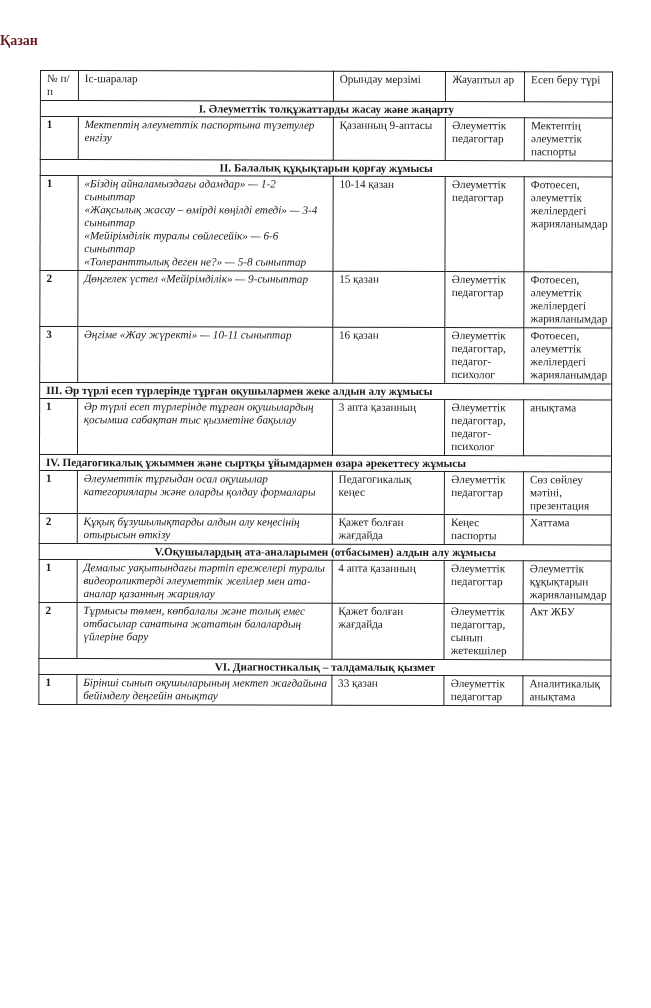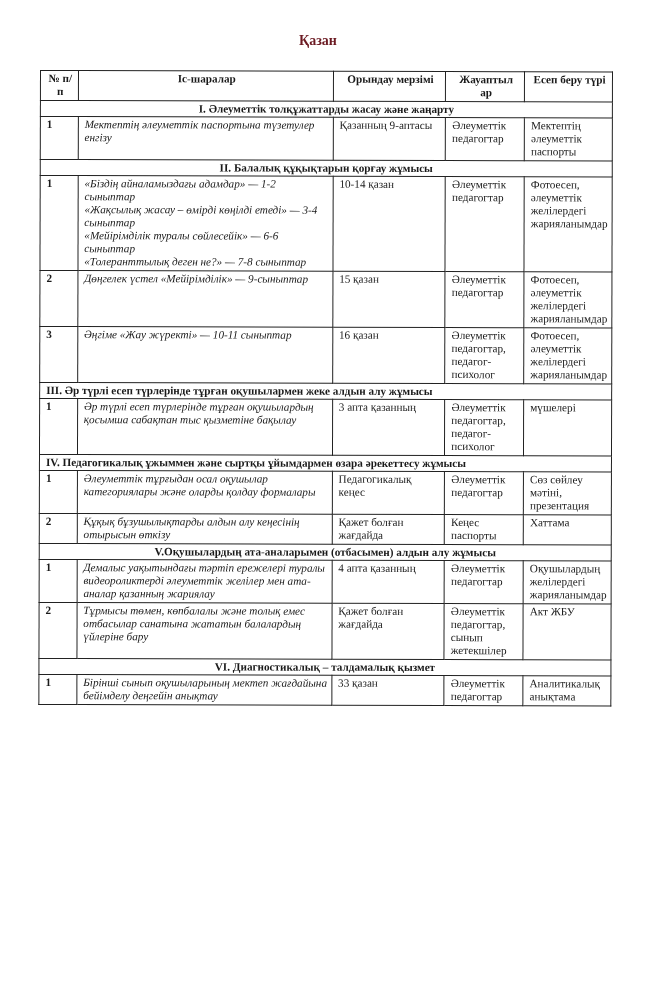--- a/index.html
+++ b/index.html
@@ -3,36 +3,36 @@
   <meta charset="utf-8">
   <style>
     html, body { margin: 0; padding: 0; background: #ffffff; }
     body {
       width: 651px; height: 1008px; position: relative; overflow: hidden;
       font-family: "Liberation Serif", "DejaVu Serif", serif;
       color: #1a1a1a;
     }
     .page-title {
       position: absolute; top: 33px; left: 0; width: 636px;
-      text-align: center; font-weight: bold; font-size: 14px;
+      text-align: left; font-weight: bold; font-size: 14px;
       color: #6b1a22;
     }
     table.plan {
       position: absolute; top: 70px; left: 40px;
       width: 573px; border-collapse: collapse;
       font-size: 11.2px; line-height: 13px;
       transform: rotate(0.15deg); transform-origin: left top;
     }
     table.plan td, table.plan th {
       border: 1px solid #222;
       vertical-align: top;
       padding: 1px 4px 2px 6px;
       text-align: left;
     }
-    table.plan th { font-weight: bold; text-align: center; }
+    table.plan th { font-weight: normal; }
     col.c-num { width: 38px; }
     col.c-act { width: 257px; }
     col.c-date { width: 113px; }
     col.c-resp { width: 79px; }
     col.c-rep { width: 86px; }
     td.num { font-weight: bold; }
     tr.section td {
       font-weight: bold; padding: 1px 6px;
     }
     tr.section td.center { text-align: center; }
@@ -76,21 +76,21 @@
       </tr>
       <tr class="section">
         <td colspan="5" class="center">ІІ. Балалық құқықтарын қорғау жұмысы</td>
       </tr>
       <tr>
         <td class="num">1</td>
         <td>
           <span class="line">«Біздің айналамыздағы адамдар» — 1-2 сыныптар</span>
           <span class="line">«Жақсылық жасау – өмірді көңілді етеді» — 3-4 сыныптар</span>
           <span class="line">«Мейірімділік туралы сөйлесейік» — 6-6 сыныптар</span>
-          <span class="line">«Толеранттылық деген не?» — 7-8 сыныптар</span>
+          <span class="line">«Толеранттылық деген не?» — 5-8 сыныптар</span>
         </td>
         <td>10-14 қазан</td>
         <td>Әлеуметтік педагогтар</td>
         <td>Фотоесеп, әлеуметтік желілердегі жарияланымдар</td>
       </tr>
       <tr>
         <td class="num">2</td>
         <td>
           <span class="line">Дөңгелек үстел «Мейірімділік» — 9-сыныптар</span>
         </td>
@@ -110,21 +110,21 @@
       <tr class="section">
         <td colspan="5" class="left">ІІІ. Әр түрлі есеп түрлерінде тұрған оқушылармен жеке алдын алу жұмысы</td>
       </tr>
       <tr>
         <td class="num">1</td>
         <td>
           <span class="line">Әр түрлі есеп түрлерінде тұрған оқушылардың қосымша сабақтан тыс қызметіне бақылау</span>
         </td>
         <td>3 апта қазанның</td>
         <td>Әлеуметтік педагогтар, педагог-психолог</td>
-        <td>мүшелері</td>
+        <td>анықтама</td>
       </tr>
       <tr class="section">
         <td colspan="5" class="left">IV. Педагогикалық ұжыммен және сыртқы ұйымдармен өзара әрекеттесу жұмысы</td>
       </tr>
       <tr>
         <td class="num">1</td>
         <td>
           <span class="line">Әлеуметтік тұрғыдан осал оқушылар категориялары және оларды қолдау формалары</span>
         </td>
         <td>Педагогикалық кеңес</td>
@@ -143,21 +143,21 @@
       <tr class="section">
         <td colspan="5" class="center">V.Оқушылардың ата-аналарымен (отбасымен) алдын алу жұмысы</td>
       </tr>
       <tr>
         <td class="num">1</td>
         <td>
           <span class="line">Демалыс уақытындағы тәртіп ережелері туралы видеороликтерді әлеуметтік желілер мен ата-аналар қазанның жариялау</span>
         </td>
         <td>4 апта  қазанның</td>
         <td>Әлеуметтік педагогтар</td>
-        <td>Оқушылардың желілердегі жарияланымдар</td>
+        <td>Әлеуметтік құқықтарын жарияланымдар</td>
       </tr>
       <tr>
         <td class="num">2</td>
         <td>
           <span class="line">Тұрмысы төмен, көпбалалы және толық емес отбасылар санатына жататын балалардың үйлеріне бару</span>
         </td>
         <td>Қажет болған жағдайда</td>
         <td>Әлеуметтік педагогтар, сынып жетекшілер</td>
         <td>Акт ЖБУ</td>
       </tr>

